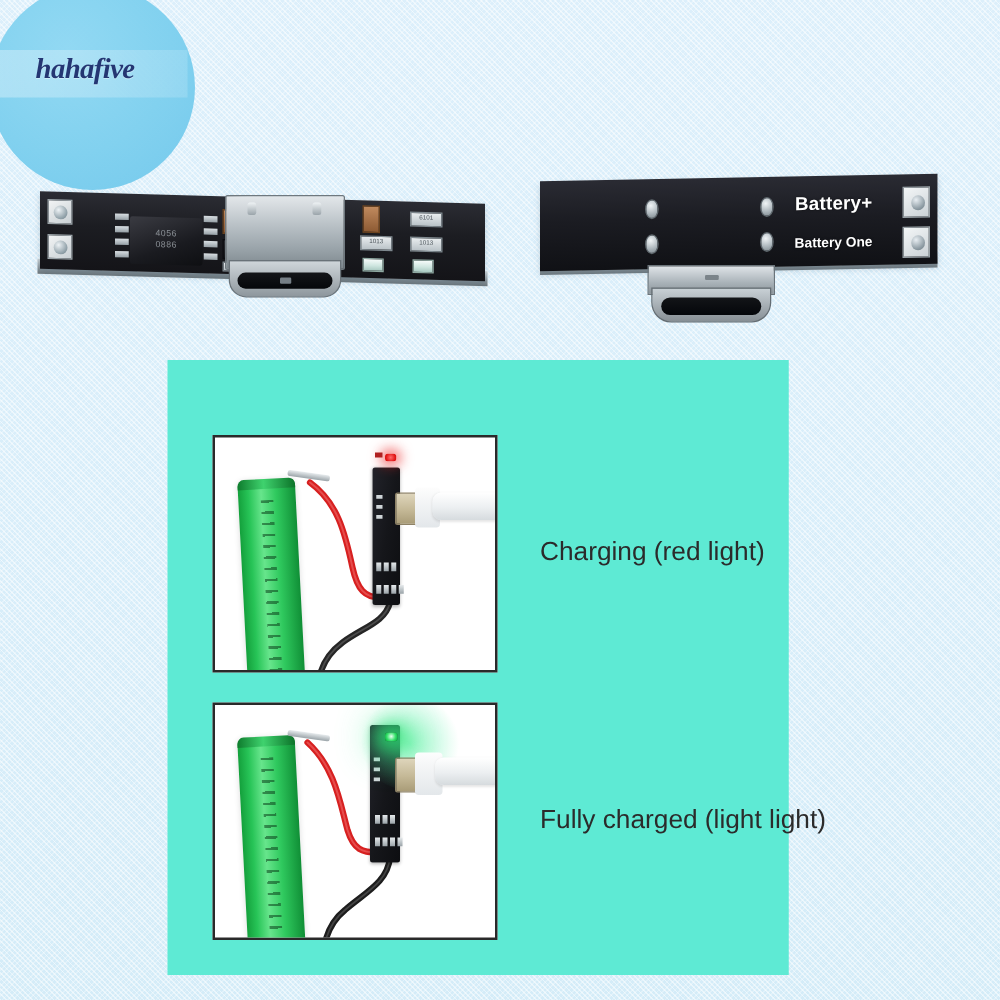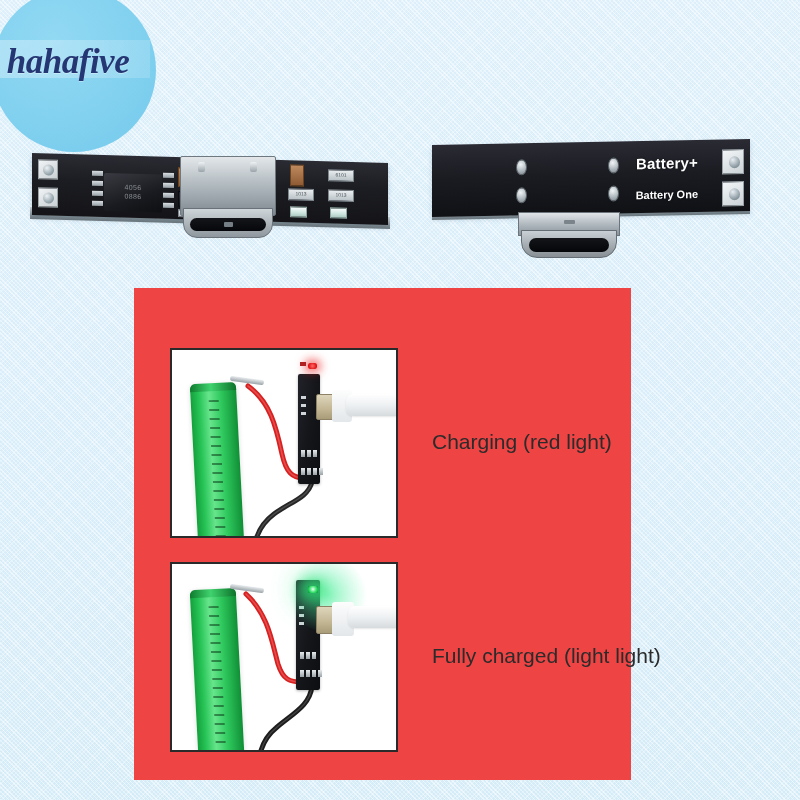--- a/index.html
+++ b/index.html
@@ -28,21 +28,21 @@
   #logo-band {
     position:absolute; left:0px; top:52px;
     width:158px; height:38px;
     background:linear-gradient(90deg, rgba(255,255,255,.34), rgba(255,255,255,.16));
   }
   #logo-text {
     position:absolute; left:8px; top:54px;
     width:136px; text-align:center;
     font-family:"Liberation Serif", serif;
     font-style:italic; font-weight:700;
-    font-size:35px; letter-spacing:-.5px;
+    font-size:23px; letter-spacing:-.5px;
     color:#1d2f6e;
     text-shadow:0 1px 0 rgba(255,255,255,.35);
   }
   
   .pcb { position:absolute; }
   #pcb-front { left:24px; top:150px; width:372px; height:110px; }
   #pf-body {
     position:absolute; left:8px; top:8px; width:356px; height:62px;
     background:linear-gradient(180deg,#2b2c33 0%,#1c1d22 42%,#141418 100%);
     transform:skewY(1.6deg);
@@ -182,21 +182,21 @@
     background:linear-gradient(180deg,#131518,#04060a);
     border-radius:8px;
   }
   #usbc-back .tab2 {
     position:absolute; left:46px; top:8px; width:11px; height:4px;
     background:#7b848a; border-radius:1px;
   }
   
   #panel {
     position:absolute; left:134px; top:288px; width:497px; height:492px;
-    background:#ef4444;
+    background:#5eead4;
     box-shadow:0 0 0 0 rgba(0,0,0,0);
   }
   .demo-row { position:absolute; left:36px; }
   .photo {
     position:absolute; left:0; top:0;
     width:228px; height:190px;
     border:2px solid #2a2a2a;
     background:#ffffff;
     overflow:hidden;
   }

